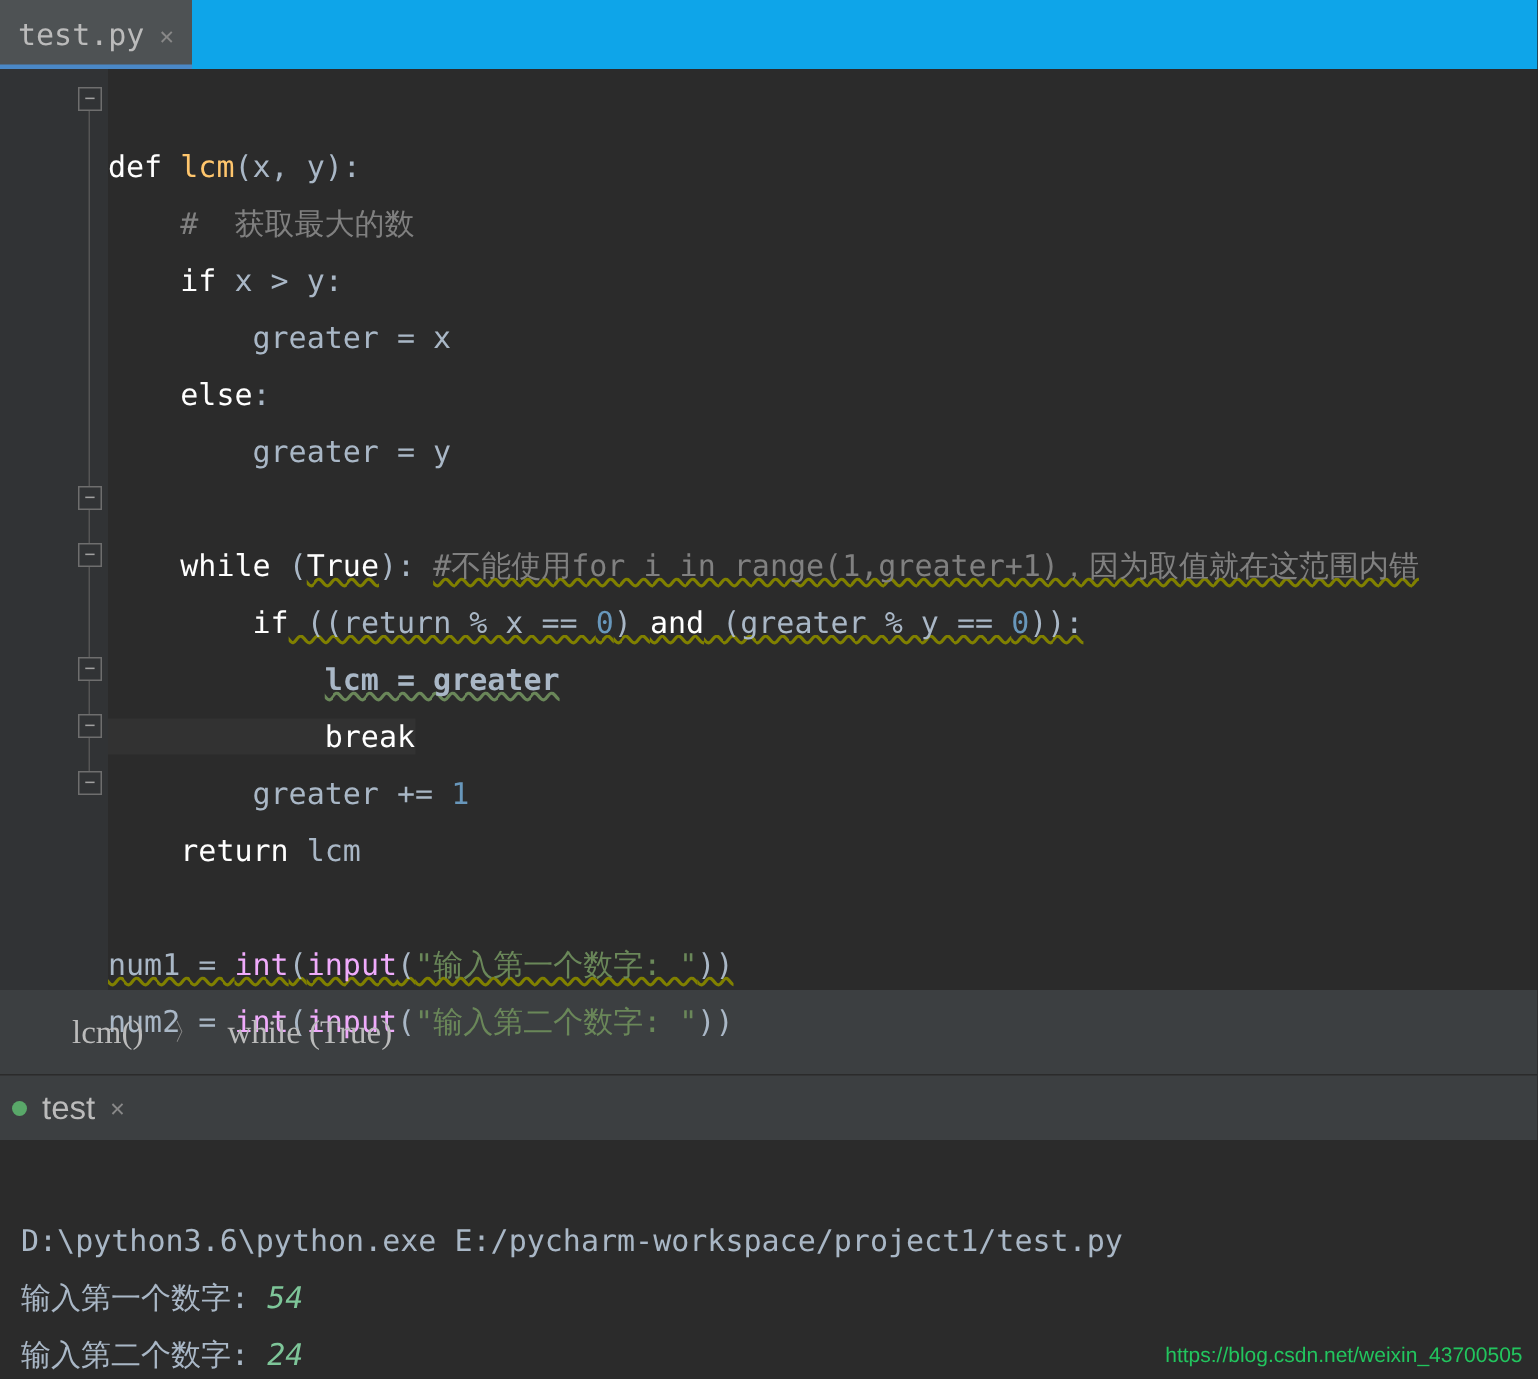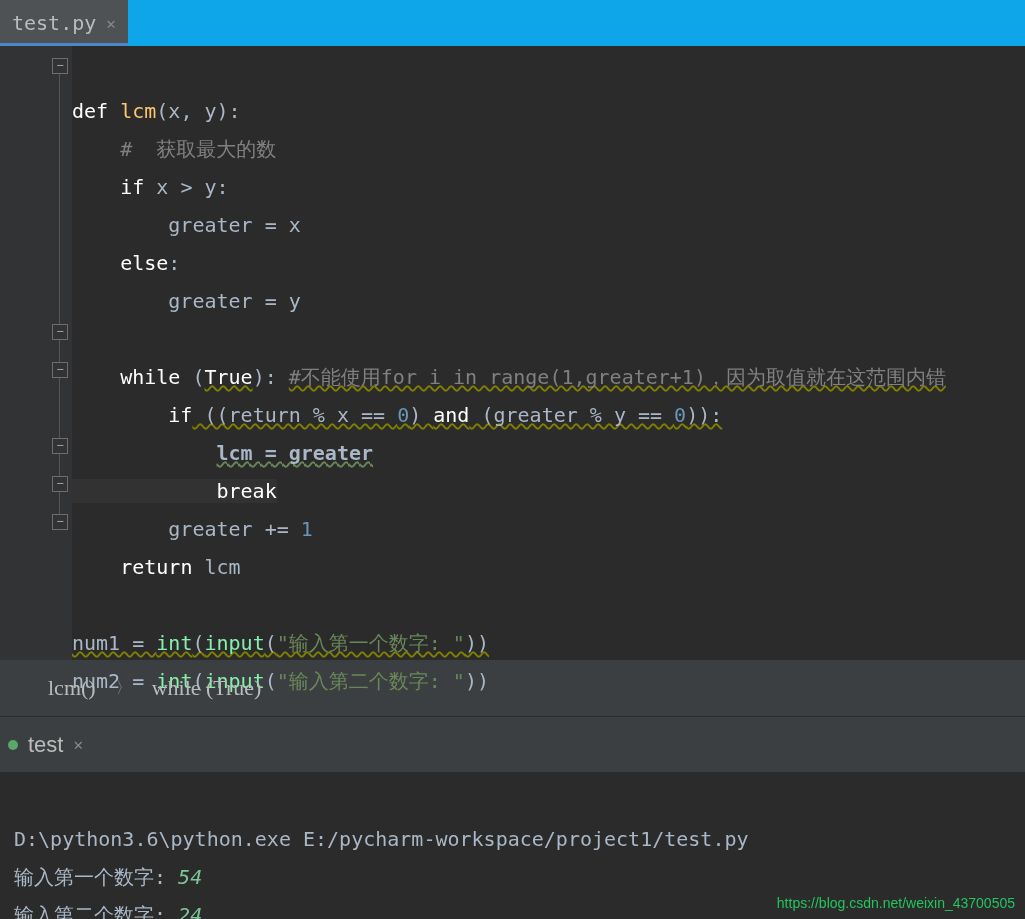--- a/index.html
+++ b/index.html
@@ -74,21 +74,21 @@
   .code {
     padding-top: 8px;
     white-space: pre;
     line-height: 38px;
     font-size: 20px;
   }
   .kw { color: #ffffff; }
   .fn { color: #ffc66d; }
   .comment { color: #808080; text-align: center; }
   .num { color: #6897bb; }
-  .builtin { color: #86efac; }
+  .builtin { color: #f0abfc; }
   .str { color: #6a8759; }
   .warn-underline {
     text-decoration: underline wavy #808000;
     text-decoration-skip-ink: none;
   }
   .typo-underline {
     text-decoration: underline wavy #6a8759;
     text-decoration-skip-ink: none;
     font-weight: bold;
   }
@@ -105,21 +105,21 @@
     padding-left: 48px;
     gap: 20px;
     font-family: Liberation Serif, serif;
   }
   .breadcrumb .chevron {
     color: #888;
     font-size: 16px;
   }
   .console-tab-bar {
     background: #3c3f41;
-    height: 56px;
+    height: 44px;
     display: flex;
     align-items: center;
     padding-left: 8px;
     gap: 10px;
     border-top: 1px solid #2b2b2b;
   }
   .run-dot {
     width: 10px;
     height: 10px;
     border-radius: 50%;

